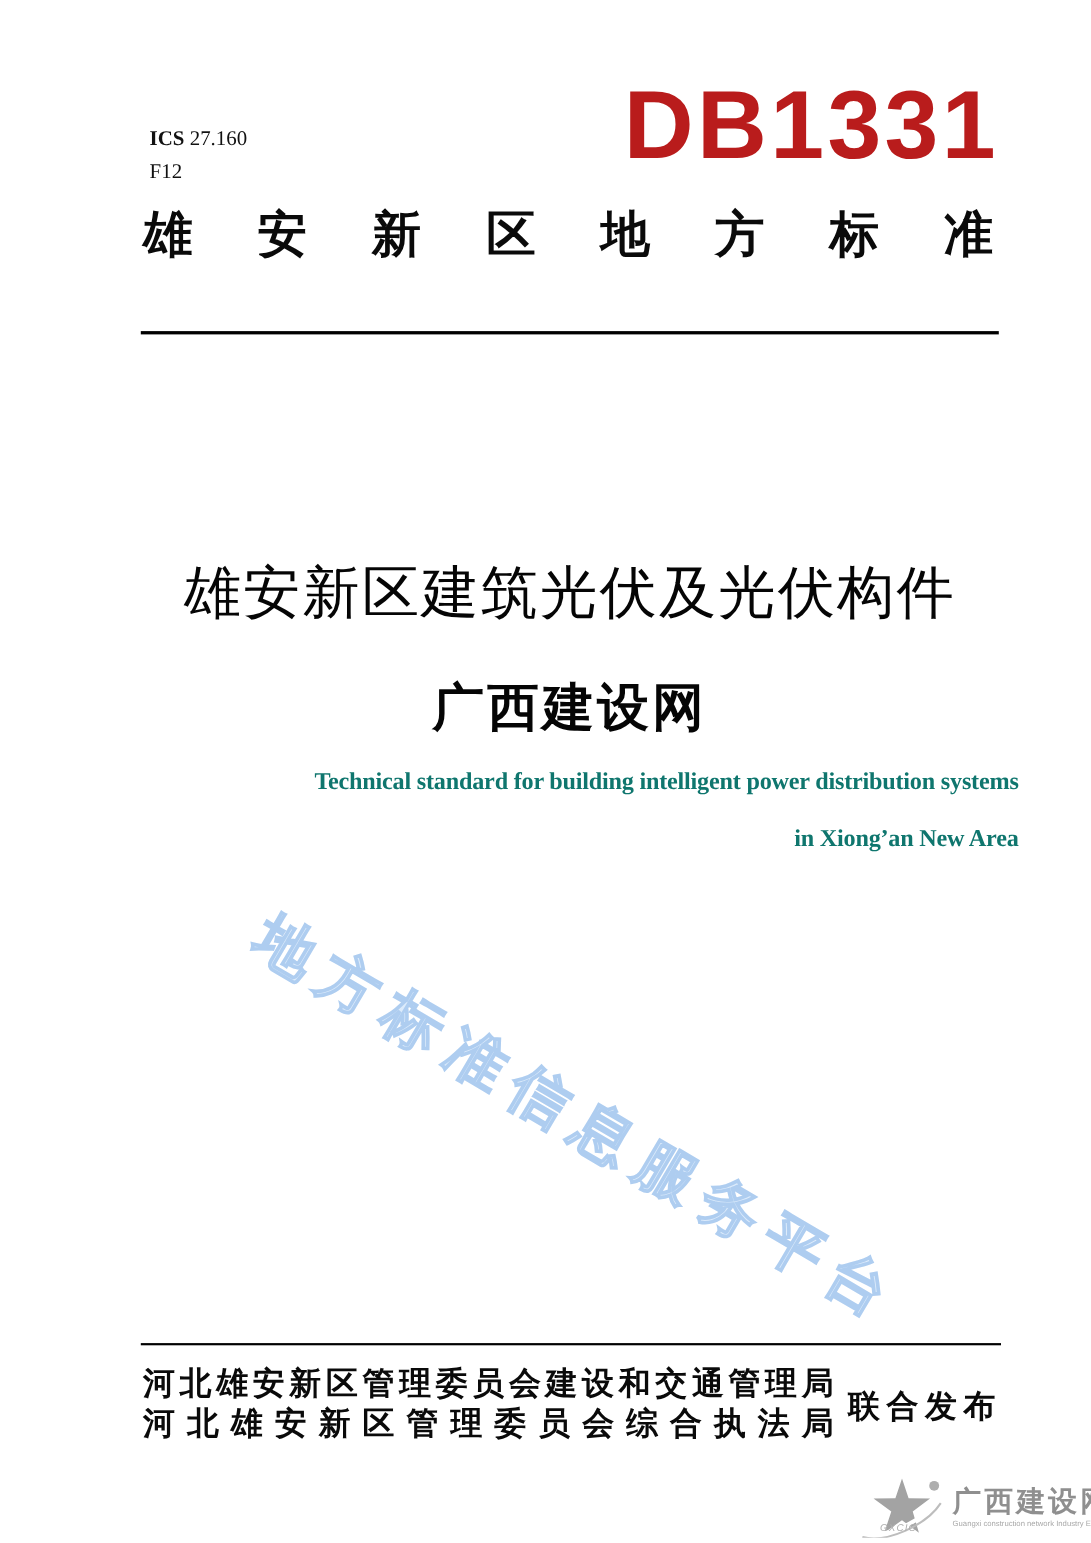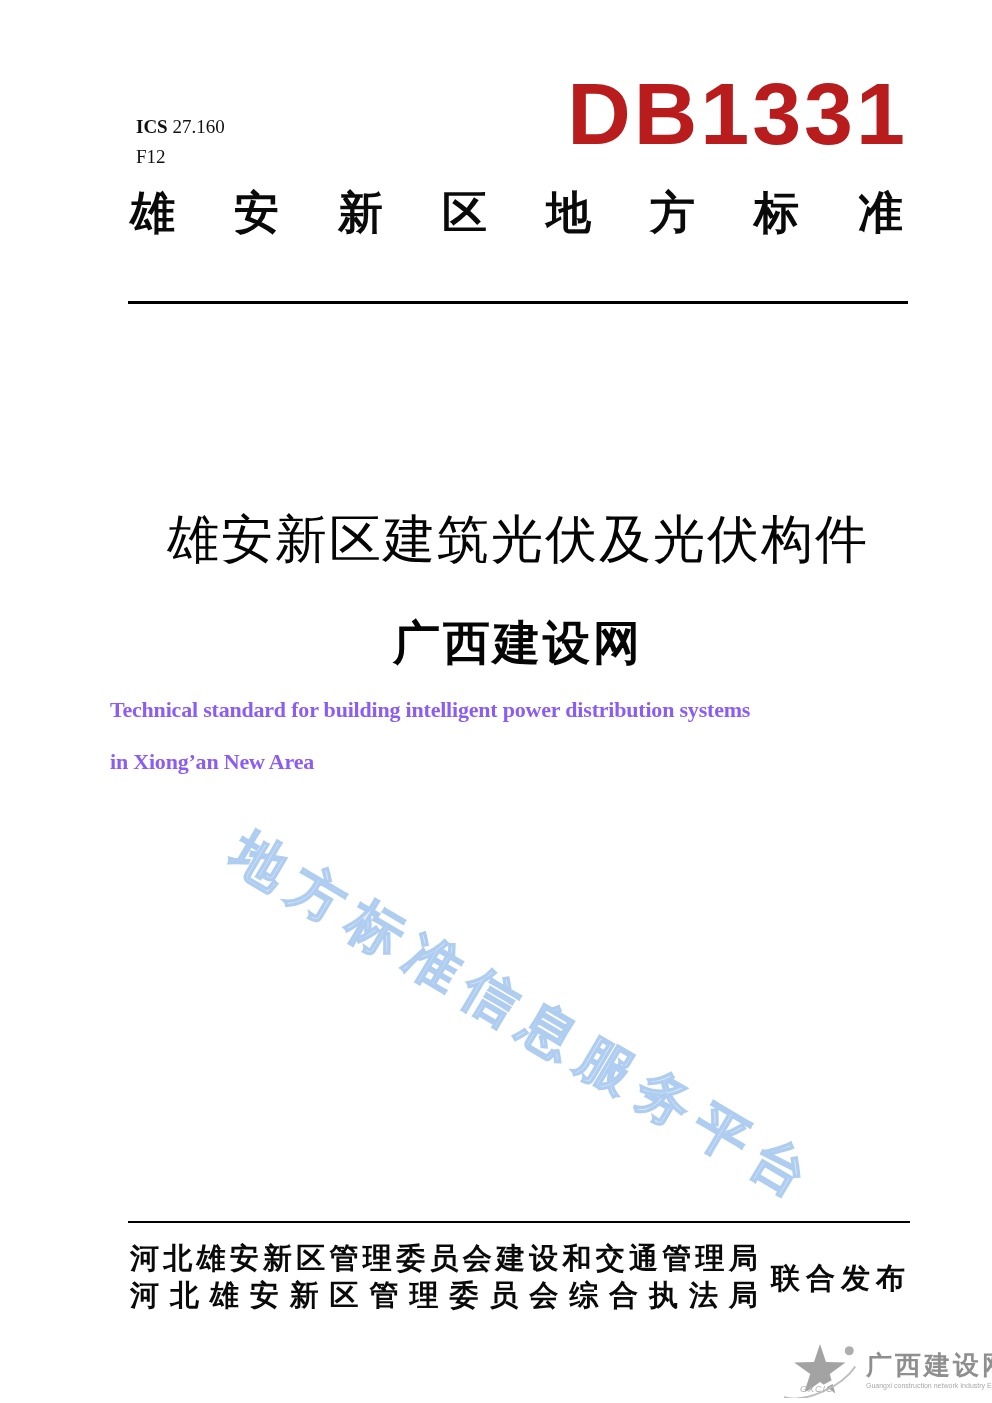--- a/index.html
+++ b/index.html
@@ -33,23 +33,23 @@
     font-family:"Liberation Serif",serif;
     font-size:26px;letter-spacing:.5px;
   }
   .rule-top{left:128px;top:301px;width:780px;height:3px;background:#000;}
   .cn-title-1{top:510px;font-size:52px;font-weight:400;letter-spacing:2px;}
   .cn-title-2{top:616px;font-size:47px;font-weight:700;letter-spacing:3px;}
   .cn-title-1,.cn-title-2{left:128px;width:780px;text-align:center;line-height:1.15;color:#050505;}
   .en-title-1{top:697px;font-size:22px;}
   .en-title-2{top:749px;font-size:22px;}
   .en-title-1,.en-title-2{
-    left:110px;width:816px;text-align:left;
+    left:110px;width:816px;text-align:right;
     font-family:"Liberation Serif",serif;font-weight:bold;
-    letter-spacing:-0.2px;color:#8b5cf6;
+    letter-spacing:-0.2px;color:#0f766e;
   }
 
   
   .watermark{
     left:170px;top:982px;width:714px;height:64px;
     text-align:center;white-space:nowrap;
     font-size:54px;font-weight:700;letter-spacing:13px;
     color:#dcebfb;
     -webkit-text-stroke:1.6px #aecdf0;
     transform:rotate(30.5deg);

